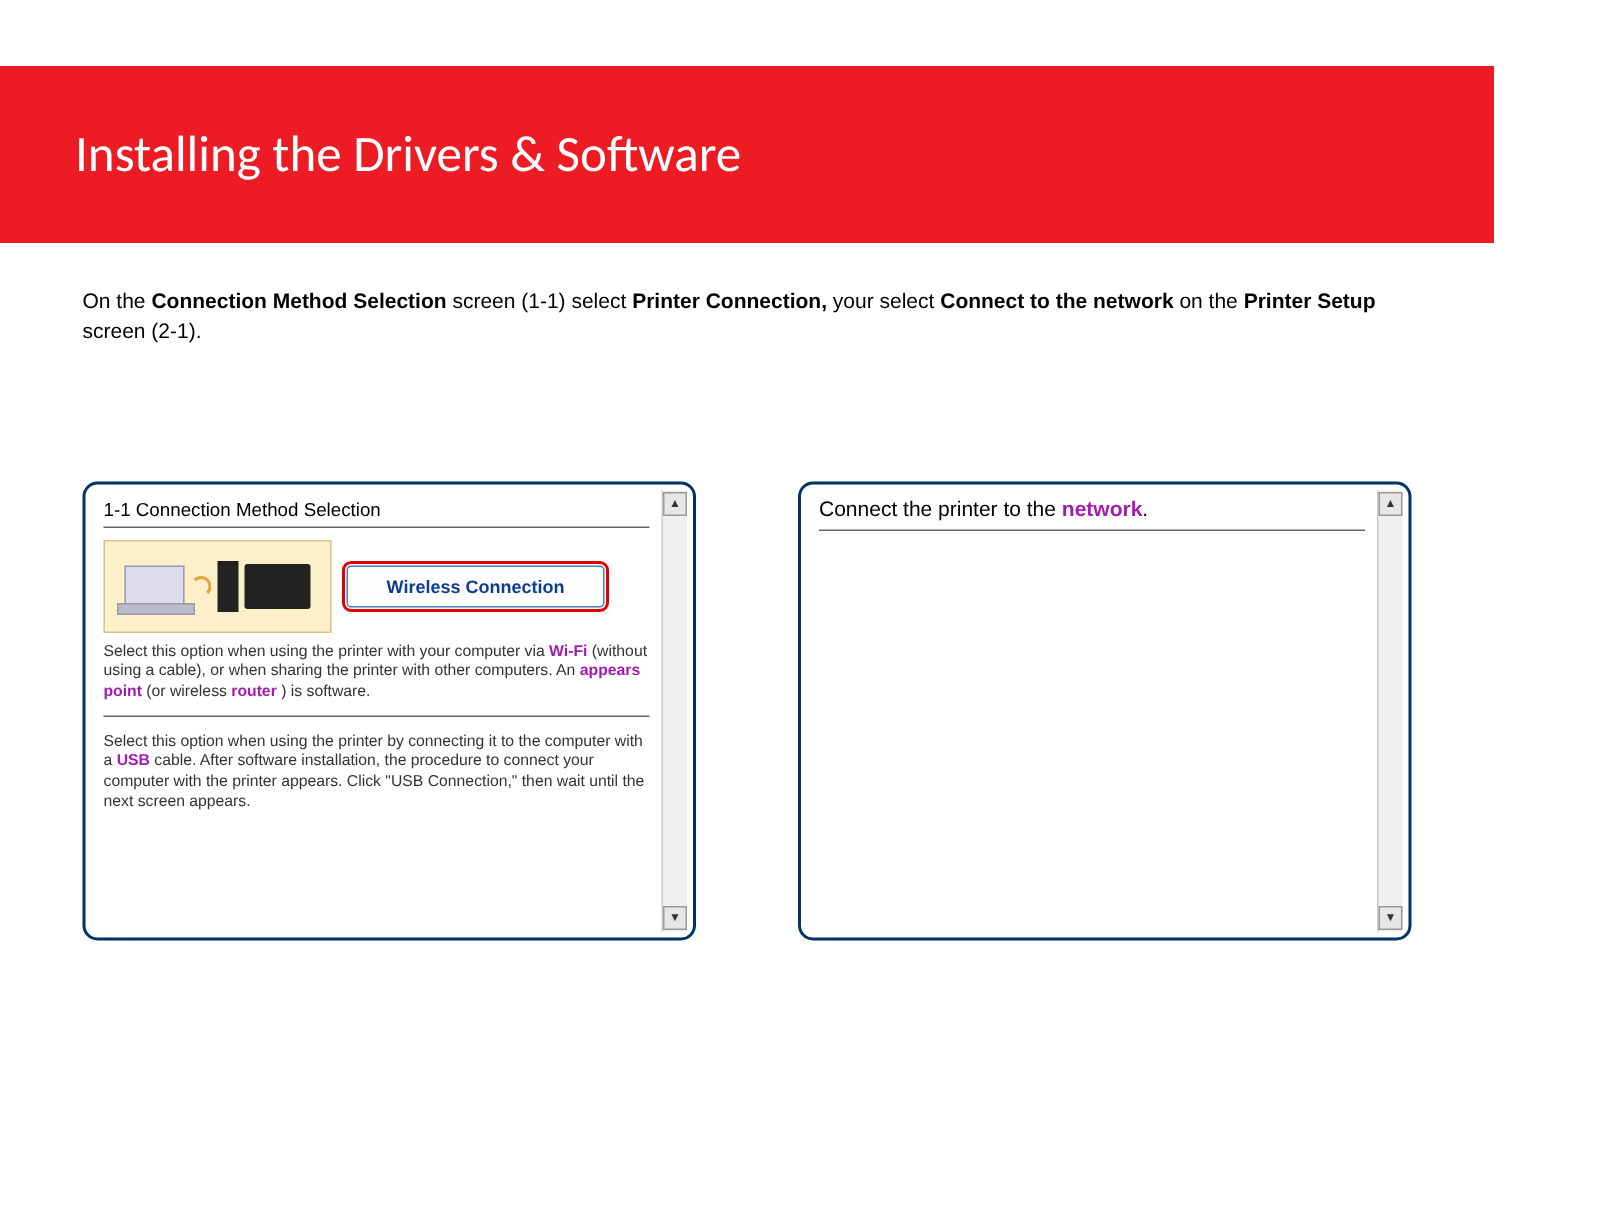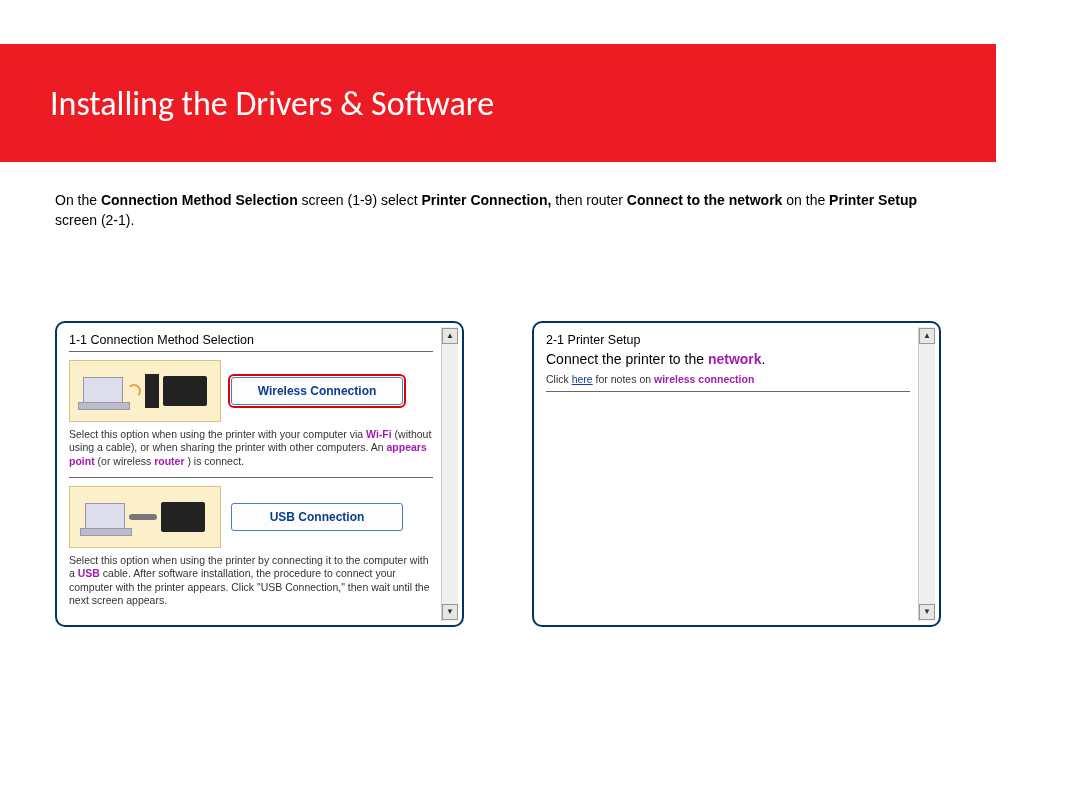--- a/index.html
+++ b/index.html
@@ -169,23 +169,23 @@
 <body>
 <div class="page-wrap">
 
 <div class="header">
   <h1>Installing  the Drivers &amp; Software</h1>
 </div>
 
 <div class="body-text">
   <span>On the </span>
   <b>Connection Method Selection</b>
-  <span> screen (1-9) select </span>
+  <span> screen (1-1) select </span>
   <b>Printer Connection,</b>
-  <span> then router </span>
+  <span> your select </span>
   <b>Connect to the network</b>
   <span> on the </span>
   <b>Printer Setup</b>
   <span> screen (2-1).</span>
 </div>
 
 <div class="panels">
 
   <div class="panel">
     <div class="panel-inner">
@@ -202,54 +202,42 @@
           </div>
           <div class="opt-btn highlight">Wireless Connection</div>
         </div>
         <div class="opt-desc">
           <span>Select this option when using the printer with your computer via </span>
           <span class="green">Wi-Fi</span>
           <span> (without using a cable), or when sharing the printer with other computers. An </span>
           <span class="green">appears point</span>
           <span> (or wireless </span>
           <span class="green">router</span>
-          <span>) is connect.</span>
+          <span>) is software.</span>
         </div>
         <div class="hr"></div>
 
-        <div class="option-row">
-          <div class="illus">
-            <div class="laptop"></div>
-            <div class="cable"></div>
-            <div class="printer-ic"></div>
-          </div>
-          <div class="opt-btn">USB Connection</div>
-        </div>
         <div class="opt-desc">
           <span>Select this option when using the printer by connecting it to the computer with a </span>
           <span class="green">USB</span>
           <span> cable. After software installation, the procedure to connect your computer with the printer appears. Click "USB Connection," then wait until the next screen appears.</span>
         </div>
       </div>
       <div class="scrollbar">
         <div class="scroll-btn">▲</div>
         <div class="scroll-btn">▼</div>
       </div>
     </div>
   </div>
 
   <div class="panel">
     <div class="panel-inner">
       <div class="panel-content">
-        <div class="panel-title">2-1 Printer Setup</div>
         <div class="panel-instruction" style="font-size:14px;">
           <span>Connect the printer to the </span><span class="green">network</span><span>.</span>
-        </div>
-        <div class="small-note">
-          <span>Click </span><span class="blue-link">here</span><span> for notes on </span><span class="green">wireless connection</span>
         </div>
         <div class="hr"></div>
       </div>
       <div class="scrollbar">
         <div class="scroll-btn">▲</div>
         <div class="scroll-btn">▼</div>
       </div>
     </div>
   </div>
 </div>

